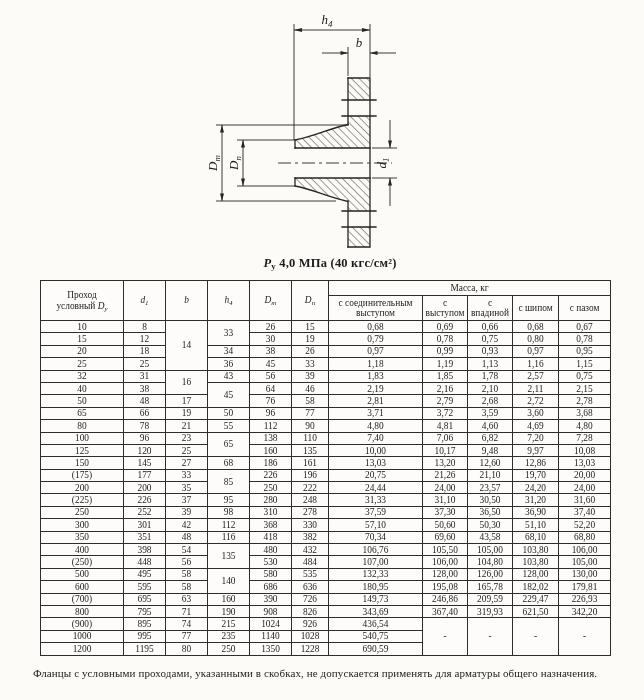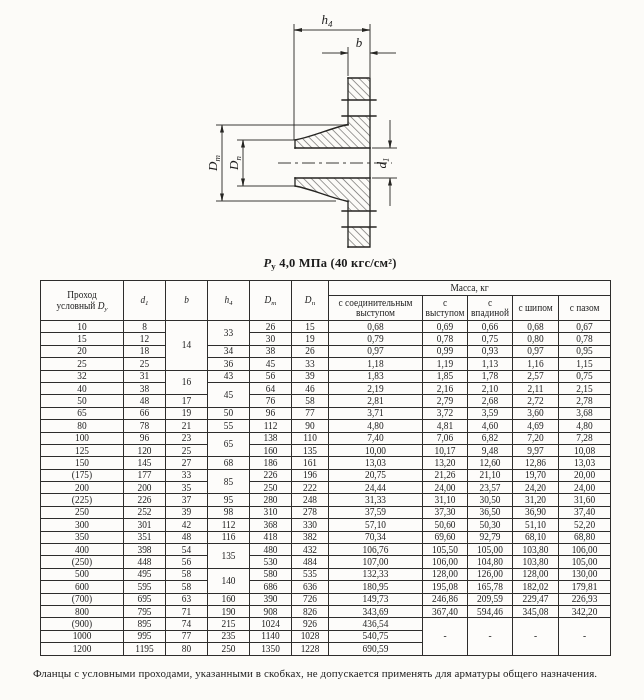--- a/index.html
+++ b/index.html
@@ -360,21 +360,21 @@
         </tr>
         <tr>
           <td>350</td>
           <td>351</td>
           <td>48</td>
           <td>116</td>
           <td>418</td>
           <td>382</td>
           <td>70,34</td>
           <td>69,60</td>
-          <td>92,79</td>
+          <td>43,58</td>
           <td>68,10</td>
           <td>68,80</td>
         </tr>
         <tr>
           <td>400</td>
           <td>398</td>
           <td>54</td>
           <td rowspan="2">135</td>
           <td>480</td>
           <td>432</td>
@@ -436,22 +436,22 @@
         </tr>
         <tr>
           <td>800</td>
           <td>795</td>
           <td>71</td>
           <td>190</td>
           <td>908</td>
           <td>826</td>
           <td>343,69</td>
           <td>367,40</td>
-          <td>594,46</td>
-          <td>345,08</td>
+          <td>319,93</td>
+          <td>621,50</td>
           <td>342,20</td>
         </tr>
         <tr>
           <td>(900)</td>
           <td>895</td>
           <td>74</td>
           <td>215</td>
           <td>1024</td>
           <td>926</td>
           <td>436,54</td>

